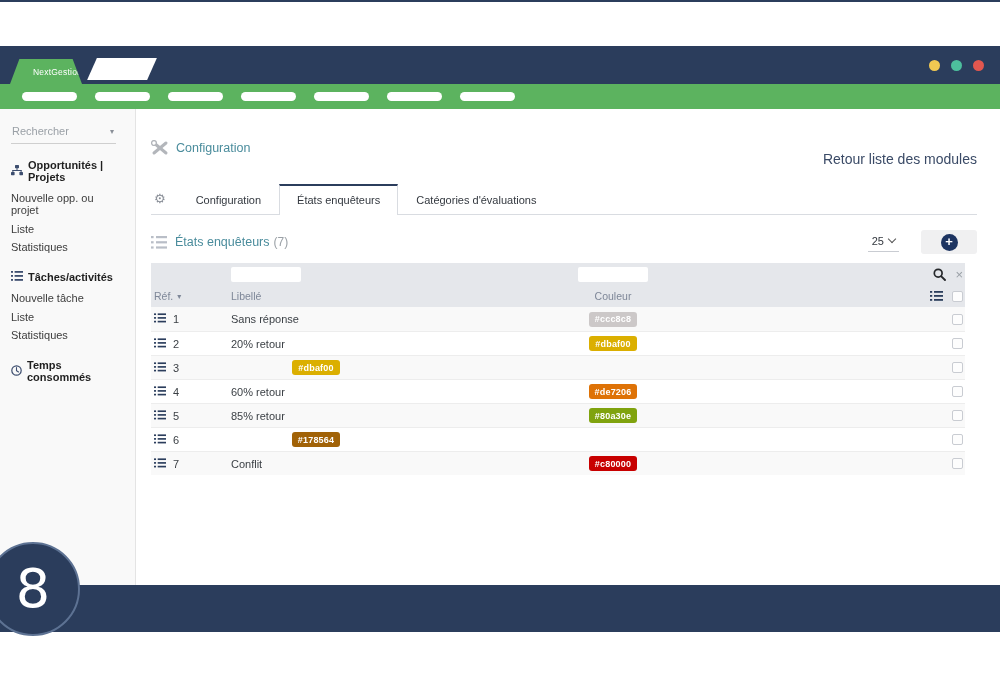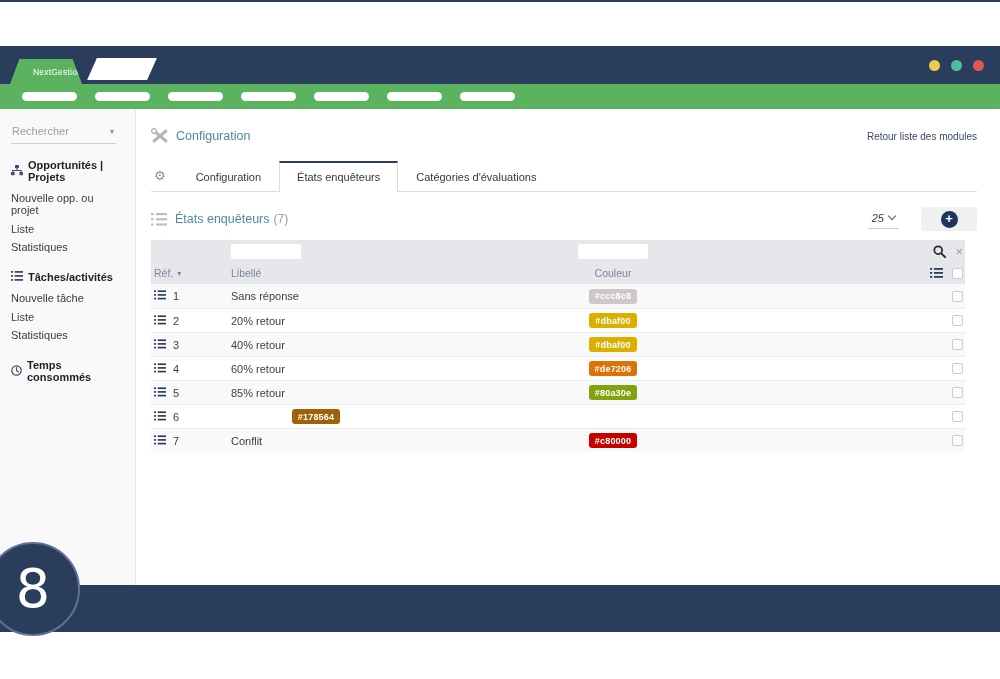--- a/index.html
+++ b/index.html
@@ -34,34 +34,34 @@
   .sb-head svg { flex:0 0 auto; }
   .sb-item { padding:3.2px 0; cursor:pointer; }
   .sb-item.ind { padding-left:9px; }
 
   
   .content { position:absolute; left:137px; top:0; width:863px; height:476px; background:#fff;
     padding:0 23px 0 14px; }
   .page-head { margin-top:19px; display:flex; align-items:center; }
   .tools-ico { width:18px; height:16px; margin-right:7px; }
   .page-title { font-size:12.5px; color:#4a8c9c; }
-  .back-link { margin-left:auto; font-size:10px; color:#3a4a66; cursor:pointer; }
+  .back-link { margin-left:auto; font-size:14px; color:#3a4a66; cursor:pointer;margin-top:23px; }
 
   .tabs { margin-top:15px; display:flex; align-items:flex-end; border-bottom:1px solid #d9dce1; height:33px; }
   .gear { font-size:13px; color:#8a8f98; padding:0 12px 8px 3px; }
   .tab { font-size:11px; color:#33383f; padding:9px 17px; cursor:pointer; position:relative; top:1px;
     background:transparent; border:1px solid transparent; border-bottom:none; }
   .tab.active { background:#fff; border-color:#d9dce1; border-top:2px solid #2b3d5c; padding-top:8px; }
 
   .section-bar { margin-top:15px; display:flex; align-items:center; }
   .list-ico-big { margin-right:8px; }
   .section-title { font-size:12.5px; color:#4a8c9c; }
   .section-count { font-size:12px; color:#9aa0a6; margin-left:4px; }
   .pagesize { margin-left:auto; font-size:11px; color:#33383f; border-bottom:1px solid #c9ccd2;
-    padding:2px 4px 4px; display:flex; align-items:center; gap:5px; cursor:pointer;font-style:italic; }
+    padding:2px 4px 4px; display:flex; align-items:center; gap:5px; cursor:pointer; }
   .chev { width:6px; height:6px; border-right:1.5px solid #555; border-bottom:1.5px solid #555;
     transform:rotate(45deg); margin-top:-3px; }
   .add-btn { margin-left:22px; width:56px; height:24px; background:#f0f0f1; border-radius:3px;
     display:flex; align-items:center; justify-content:center; cursor:pointer; border:none; }
   .add-circle { width:17px; height:17px; border-radius:50%; background:#1d3461; color:#fff;
     font-size:13px; font-weight:bold; display:flex; align-items:center; justify-content:center; line-height:1; padding-bottom:1px; }
 
   .table { margin-top:9px; width:814px; font-size:11px; }
   .t-head { background:#e5e7eb; }
   .t-row { display:flex; align-items:center; height:24px; }
@@ -315,21 +315,20 @@
                     <rect x="0" y="0" width="2.2" height="1.8"></rect>
                     <rect x="4" y="0" width="9" height="1.8"></rect>
                     <rect x="0" y="4" width="2.2" height="1.8"></rect>
                     <rect x="4" y="4" width="9" height="1.8"></rect>
                     <rect x="0" y="8" width="2.2" height="1.8"></rect>
                     <rect x="4" y="8" width="9" height="1.8"></rect>
                   </g>
                 </svg></span>
               <span class="ref-num">3</span>
             </div>
-            <div class="c-label"><span>40% retour</span></div>
             <div class="c-color">
               <span class="badge" style="background: rgb(219, 175, 0);">#dbaf00</span>
             </div>
             <div class="c-spacer"></div>
             <div class="c-actions">
               <span class="cb"></span>
             </div>
           </div>
           <div class="t-row row">
             <div class="c-ref">

